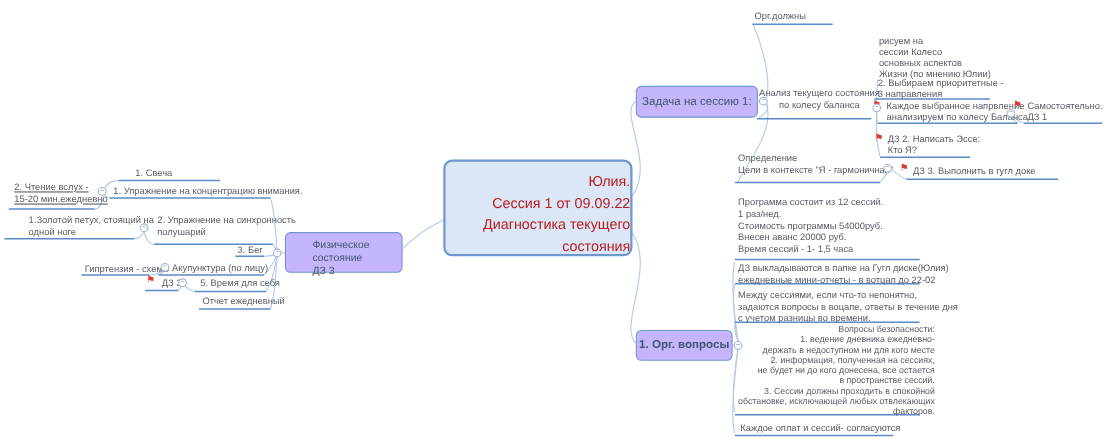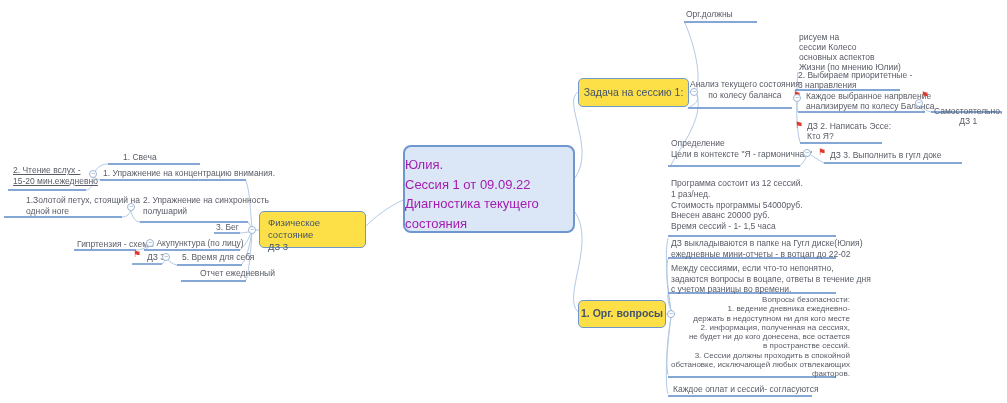--- a/index.html
+++ b/index.html
@@ -16,49 +16,49 @@
     white-space:pre-line;
     font-size:8.5px;
     line-height:10.5px;
     color:#585c66;
     cursor:default;
   }
   .leaf.small{font-size:8px;line-height:9.3px;text-align:right;}
   .hub{
     position:absolute;
     box-sizing:border-box;
-    background:#fde047;
+    background:#c4b5fd;
     border:1.6px solid #7097cc;
     border-radius:5px;
     color:#44546a;
     white-space:pre-line;
     cursor:default;
   }
   .hub.left-hub{
     left:259px;top:211px;width:107px;height:37px;
-    padding:5px 8px;font-size:9.5px;line-height:12px;
+    padding:5px 24px;font-size:9.5px;line-height:12px;
   }
   .hub.task-hub{
     left:578px;top:78px;width:111px;height:29px;
     font-size:10.5px;line-height:26px;text-align:center;
   }
   .hub.org-hub{
     left:578px;top:300px;width:88px;height:28px;
     font-size:10.5px;line-height:25px;text-align:center;font-weight:bold;
   }
   .central{
     position:absolute;
     left:403px;top:145px;width:172px;height:88px;
     box-sizing:border-box;
     background:#dbe7f6;
     border:2px solid #6e96cf;
     border-radius:8px;
-    color:#a21caf;
+    color:#b91c1c;
     font-size:13px;line-height:19.5px;
-    text-align:left;
+    text-align:right;
     padding-top:8px;
     white-space:pre-line;
     cursor:default;
   }
   .flag{
     position:absolute;
     color:#e0372e;
     font-size:9px;line-height:9px;
   }
   .collapse{
@@ -175,37 +175,37 @@
   <div class="leaf" style="left:143px;top:195px;line-height:11px;">2. Упражнение на синхронность
 полушарий</div>
   <div class="leaf" style="left:26px;top:195px;line-height:11px;">1.Золотой петух, стоящий на
 одной ноге</div>
   <div class="leaf" style="left:216px;top:222px;">3. Бег</div>
   <div class="leaf" style="left:147px;top:238px;">4. Акупунктура (по лицу)</div>
   <div class="leaf" style="left:77px;top:239px;">Гипртензия - схема</div>
   <div class="leaf" style="left:182px;top:252px;">5. Время для себя</div>
   <span class="flag" style="left:133px;top:250px;">⚑</span>
   <div class="leaf" style="left:147px;top:252px;">ДЗ 3</div>
-  <div class="leaf" style="left:184px;top:268px;margin-left:16px;">Отчет ежедневный</div>
+  <div class="leaf" style="left:184px;top:268px;">Отчет ежедневный</div>
 
   <div class="hub task-hub">Задача на сессию 1:</div>
   <div class="leaf" style="left:686px;top:9px;">Орг.должны</div>
   <div class="leaf" style="left:690px;top:79px;line-height:11px;text-align:center;">Анализ текущего состояния
 по колесу баланса</div>
   <div class="leaf" style="left:799px;top:32px;line-height:10px;">рисуем на
 сессии Колесо
 основных аспектов
 Жизни (по мнению Юлии)</div>
   <div class="leaf" style="left:798px;top:70px;line-height:10px;">2. Выбираем приоритетные -
 3 направления</div>
   <span class="flag" style="left:793px;top:91px;">⚑</span>
   <div class="leaf" style="left:806px;top:91px;line-height:10px;">Каждое выбранное напрвление
 анализируем по колесу Баланса</div>
   <span class="flag" style="left:921px;top:91px;">⚑</span>
-  <div class="leaf" style="left:934px;top:106px;line-height:10px;text-align:center;">Самостоятельно.
+  <div class="leaf" style="left:934px;top:91px;line-height:10px;">Самостоятельно.
 ДЗ 1</div>
   <span class="flag" style="left:795px;top:121px;">⚑</span>
   <div class="leaf" style="left:807px;top:121px;line-height:10px;">ДЗ 2. Написать Эссе:
 Кто Я?</div>
   <div class="leaf" style="left:671px;top:138px;line-height:11px;">Определение
 Цели в контексте "Я - гармоничная"</div>
   <span class="flag" style="left:818px;top:148px;">⚑</span>
   <div class="leaf" style="left:830px;top:150px;">ДЗ 3. Выполнить в гугл доке</div>
 
   <div class="hub org-hub">1. Орг. вопросы</div>

